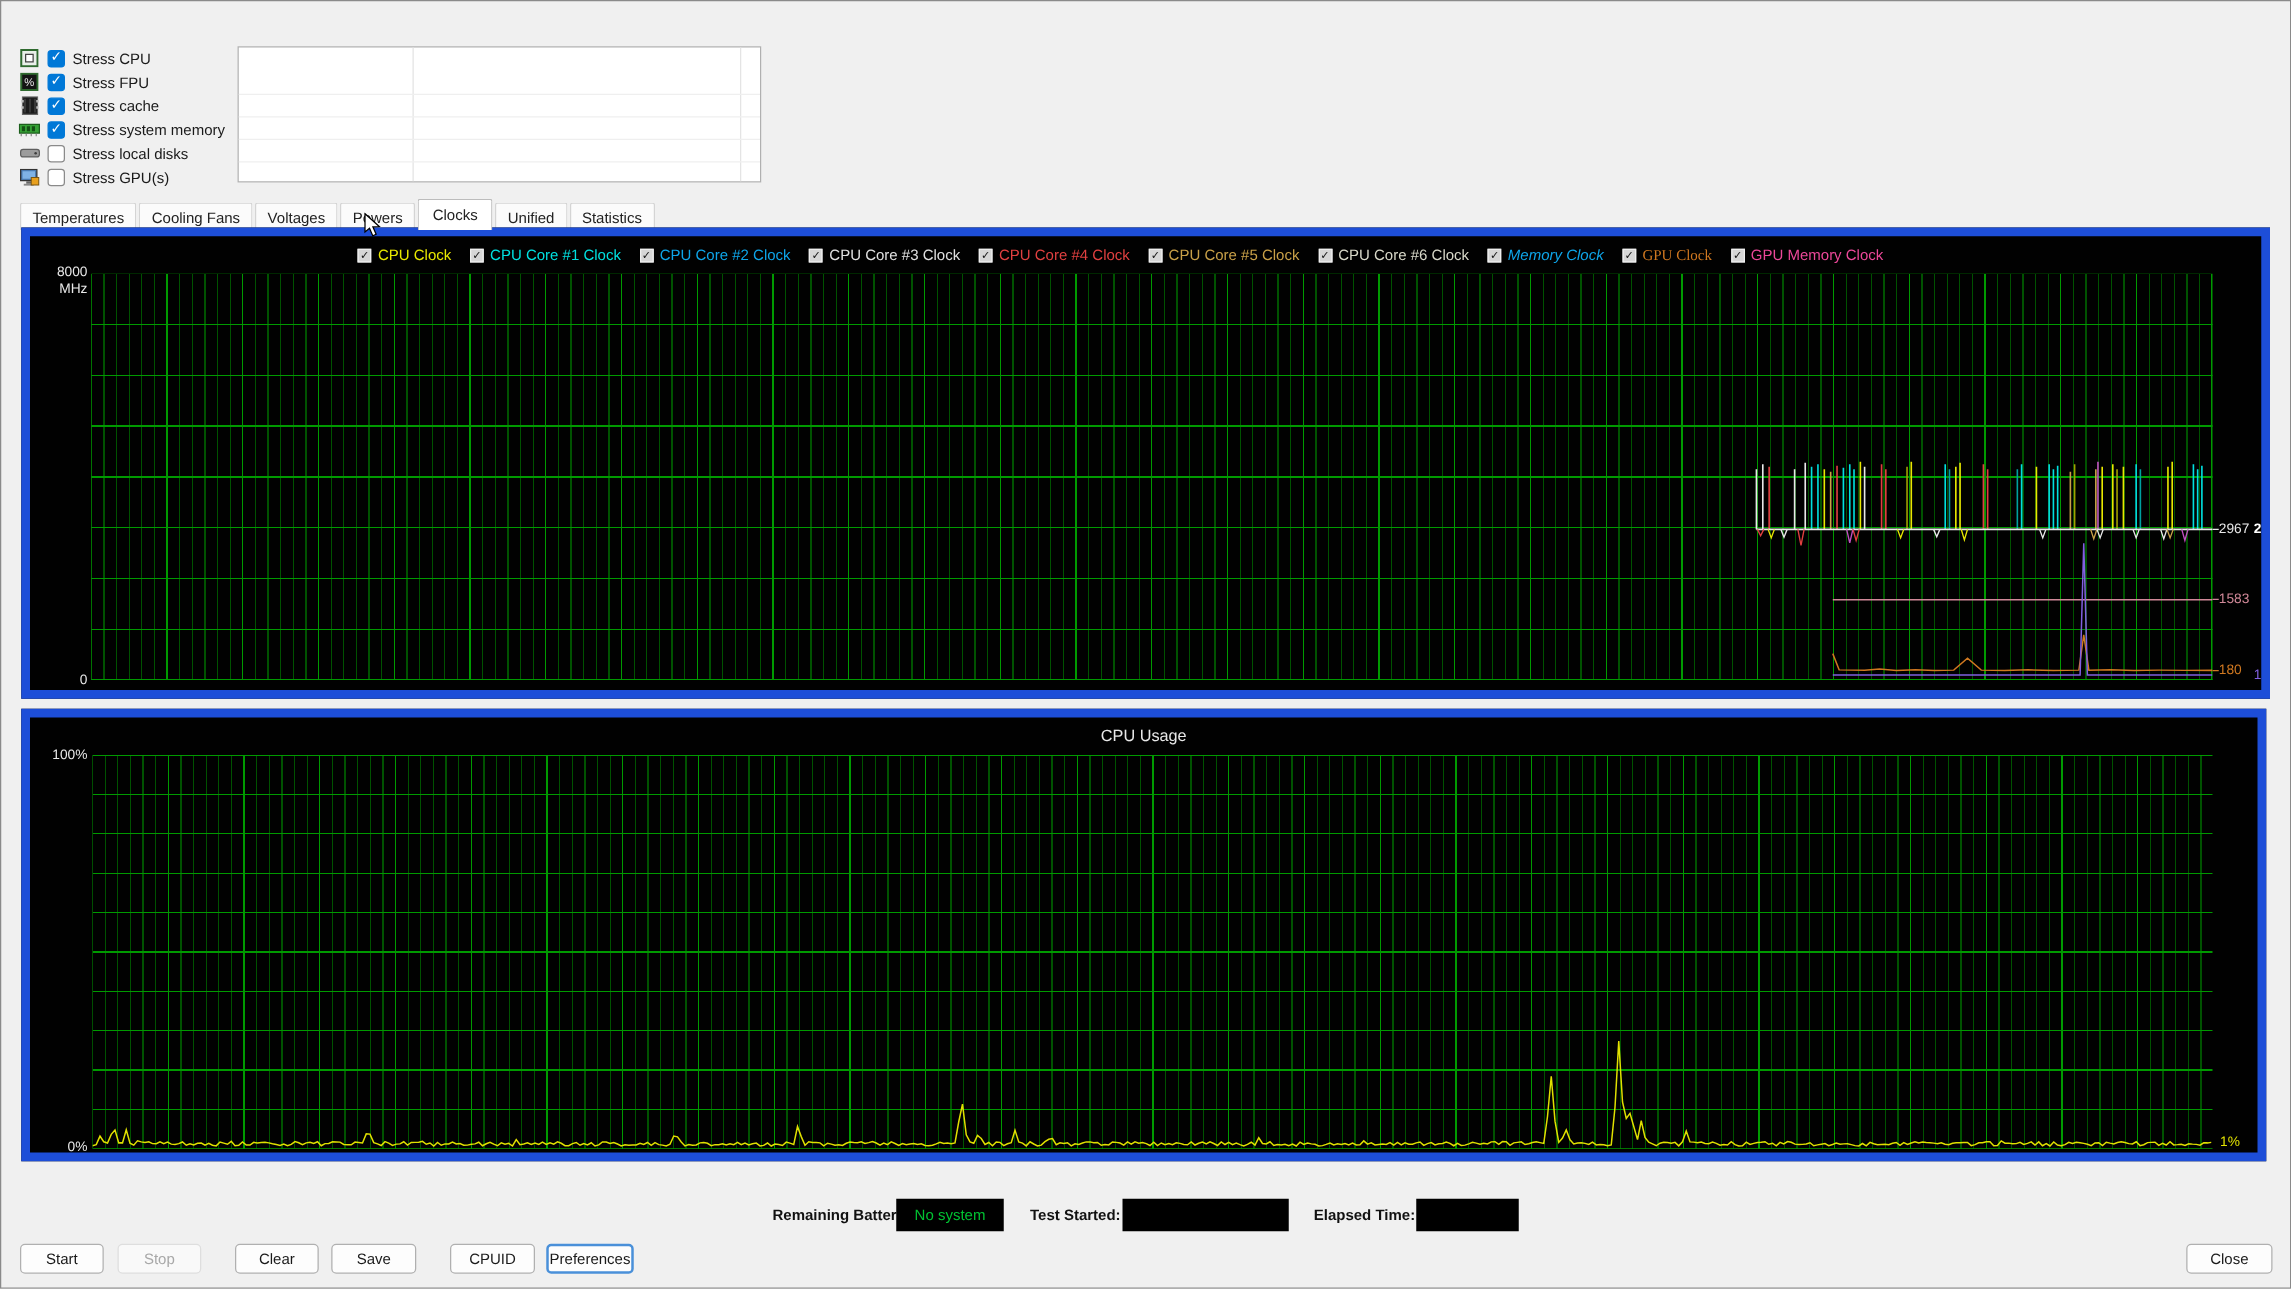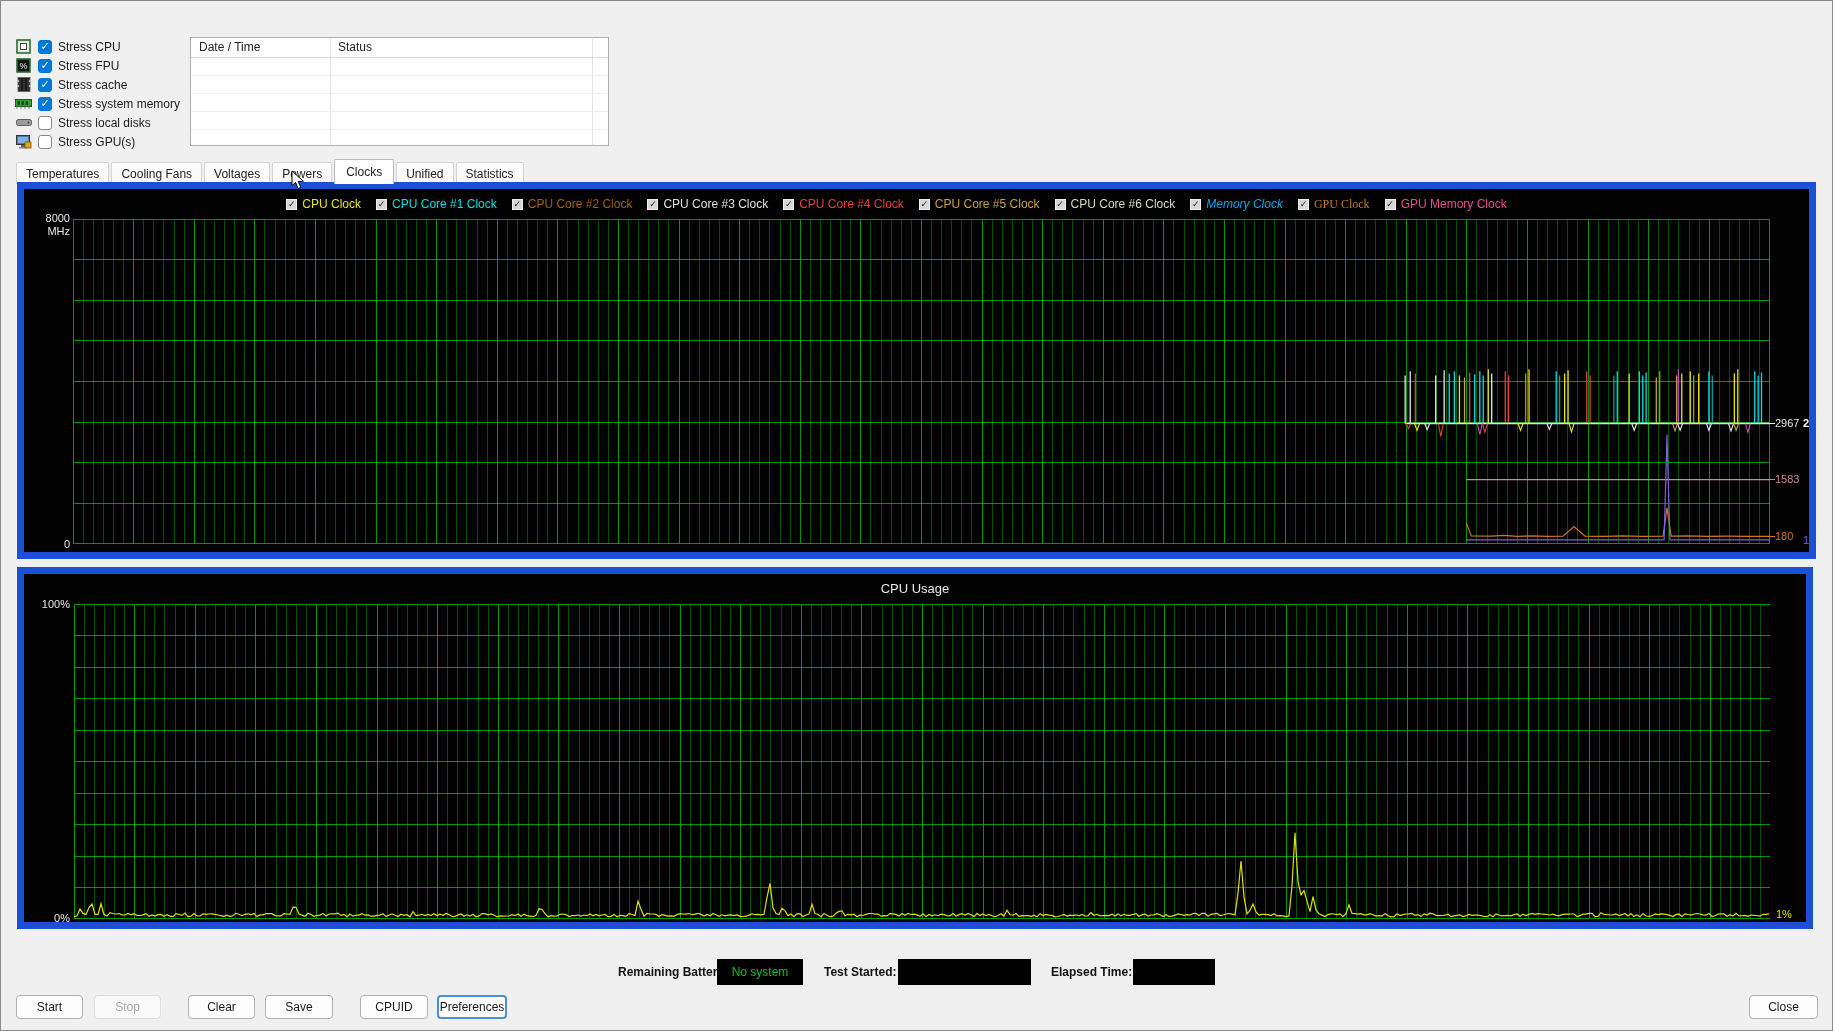--- a/index.html
+++ b/index.html
@@ -140,24 +140,20 @@
           <rect x="9" y="7" width="6" height="6" fill="#e8a01e" stroke="#7a5510" stroke-width="0.8"></rect>
         </svg>
     </span>
     <span class="cb stress-cb"></span>
     <span class="stress-label">Stress GPU(s)</span>
   </div>
 
   <div class="loglist">
     <div class="colsep" style="left:139px;"></div>
     <div class="colsep" style="left:401px;"></div>
-    <div class="loghead">
-      <span class="hc" style="width:139px;">Date / Time</span>
-      <span class="hc">Status</span>
-    </div>
     <div class="logrow" style="top:19px;">
         <span class="rc" style="width:139px;"></span>
         <span class="rc"></span>
       </div>
     <div class="logrow" style="top:37px;">
         <span class="rc" style="width:139px;"></span>
         <span class="rc"></span>
       </div>
     <div class="logrow" style="top:55px;">
         <span class="rc" style="width:139px;"></span>
@@ -192,21 +188,21 @@
       <span class="legend-item">
           <span class="lcb"></span>
           <span class="legend-label" style="color: rgb(232, 232, 0);">CPU Clock</span>
         </span>
       <span class="legend-item">
           <span class="lcb"></span>
           <span class="legend-label" style="color: rgb(0, 224, 224);">CPU Core #1 Clock</span>
         </span>
       <span class="legend-item">
           <span class="lcb"></span>
-          <span class="legend-label" style="color: #a16207;">CPU Core #2 Clock</span>
+          <span class="legend-label" style="color: #0ea5e9;">CPU Core #2 Clock</span>
         </span>
       <span class="legend-item">
           <span class="lcb"></span>
           <span class="legend-label" style="color: rgb(224, 224, 224);">CPU Core #3 Clock</span>
         </span>
       <span class="legend-item">
           <span class="lcb"></span>
           <span class="legend-label" style="color: rgb(224, 64, 64);">CPU Core #4 Clock</span>
         </span>
       <span class="legend-item">

